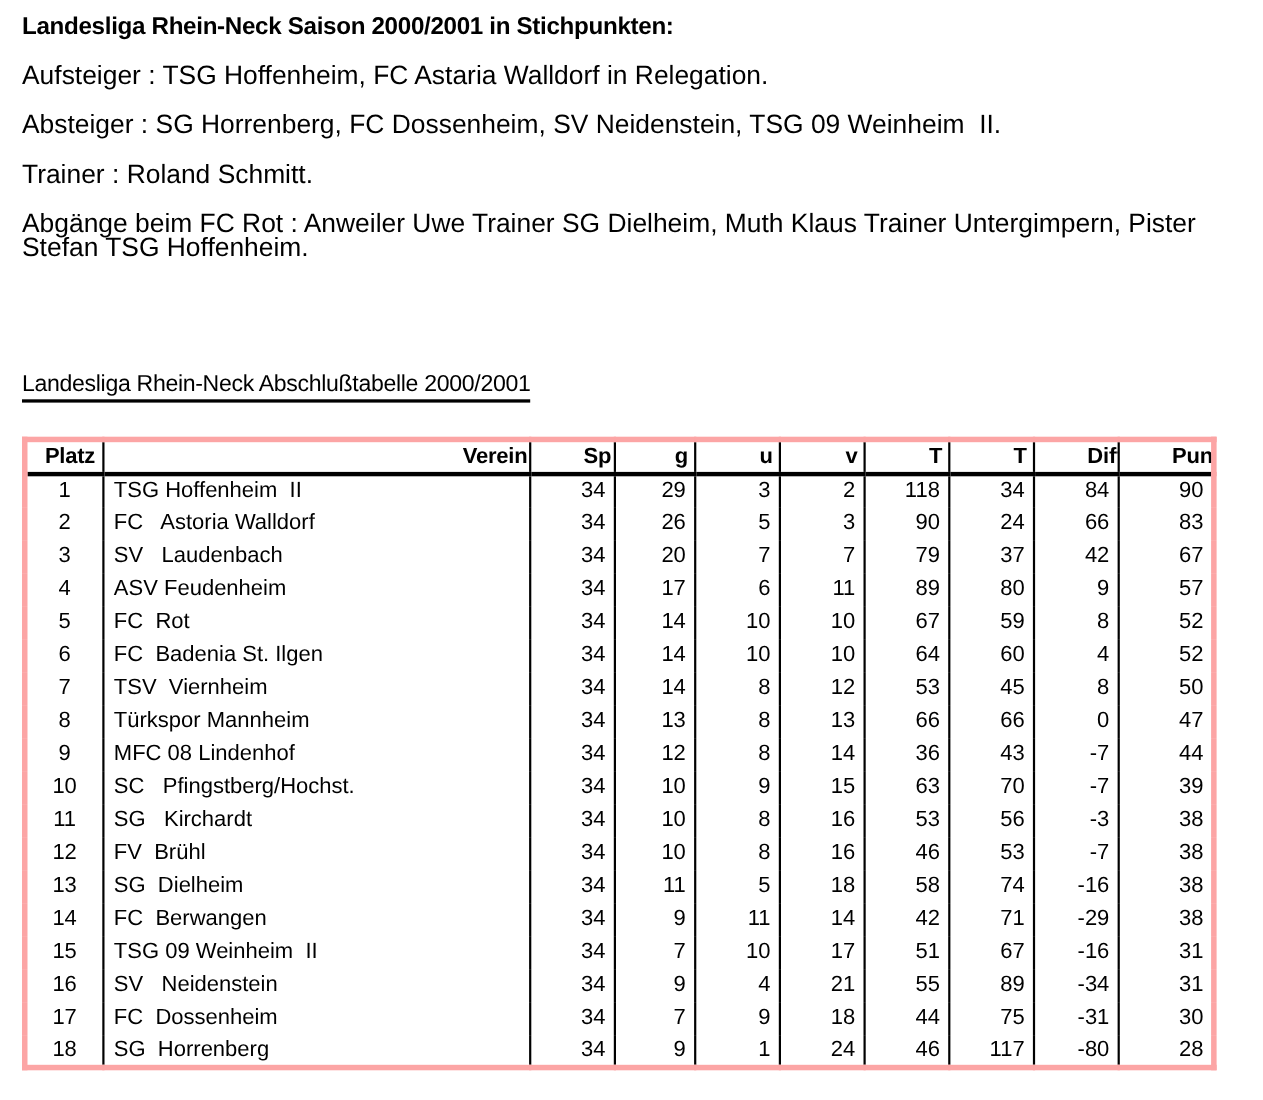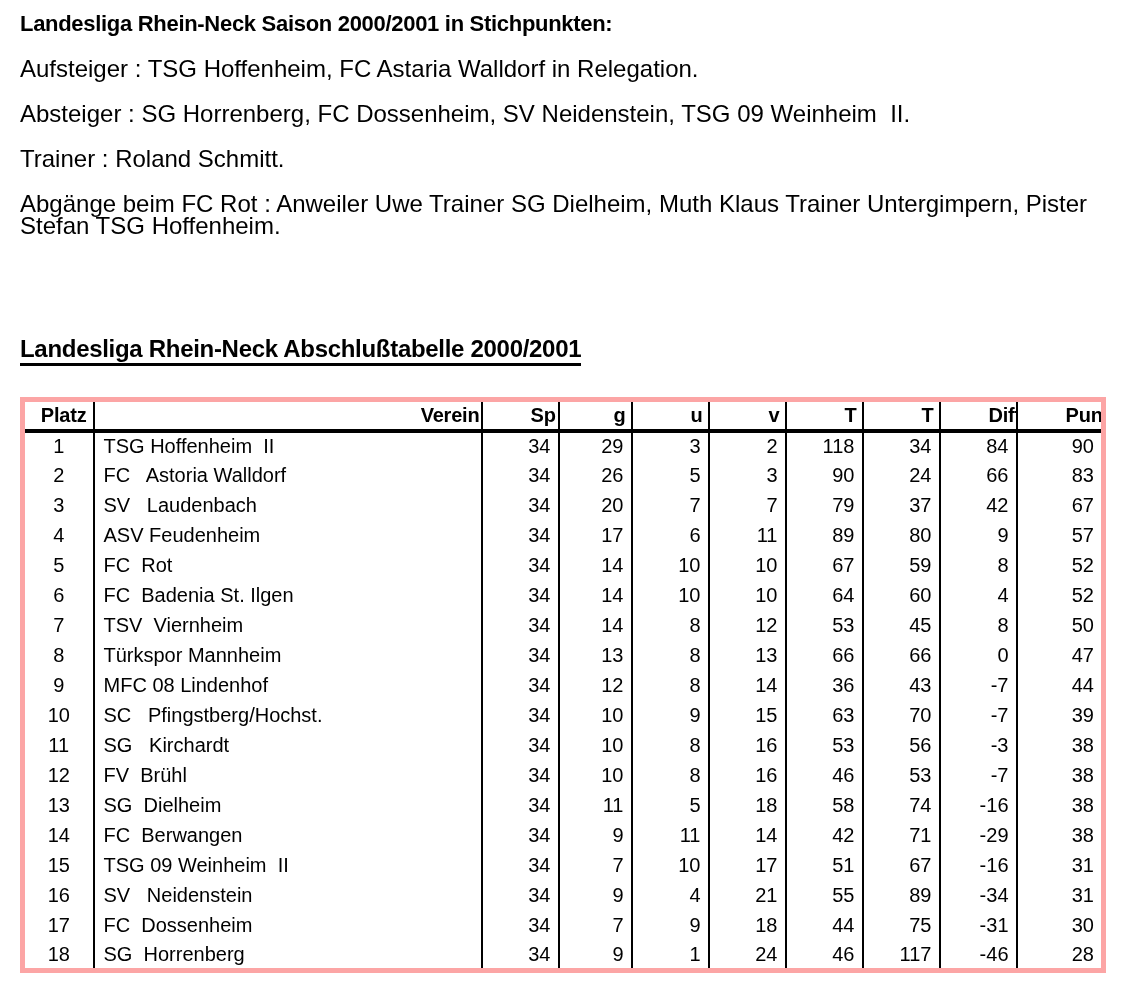--- a/index.html
+++ b/index.html
@@ -15,21 +15,21 @@
     font-size: 22px; font-weight: bold; line-height: 24px;
     margin: 0 0 22px 0; letter-spacing: -0.3px;
   }
   .para {
     font-size: 24px; line-height: 22px;
     margin: 0 0 23px 0;
     white-space: pre-wrap;
     max-width: 1113px;
   }
   .table-title {
-    font-size: 24px; font-weight: bold; line-height: 24px;
+    font-size: 21px; font-weight: normal; line-height: 24px;
     margin: 100px 0 0 0; letter-spacing: -0.3px;
   }
   .table-title .underlined {
     display: inline-block;
     border-bottom: 3px solid #000;
     padding-bottom: 2px;
   }
 
   table.league {
     margin-top: 31px;
@@ -308,19 +308,19 @@
   </tr>
         <tr>
     <td class="c-platz">18</td>
     <td class="c-verein">SG  Horrenberg</td>
     <td class="c-num">34</td>
     <td class="c-num">9</td>
     <td class="c-num">1</td>
     <td class="c-num">24</td>
     <td class="c-num">46</td>
     <td class="c-num">117</td>
-    <td class="c-num">-46</td>
+    <td class="c-num">-80</td>
     <td class="c-num">28</td>
   </tr>
       </tbody>
   </table>
 
 </div>
 
 </body></html>

